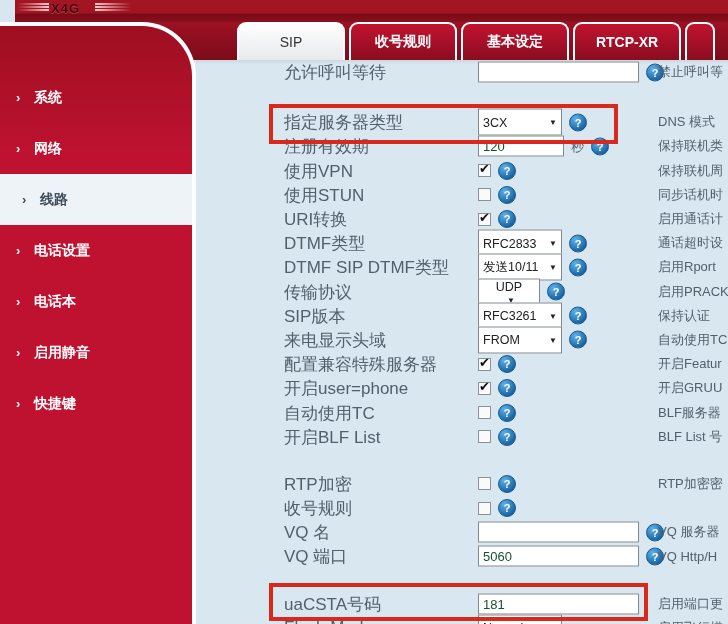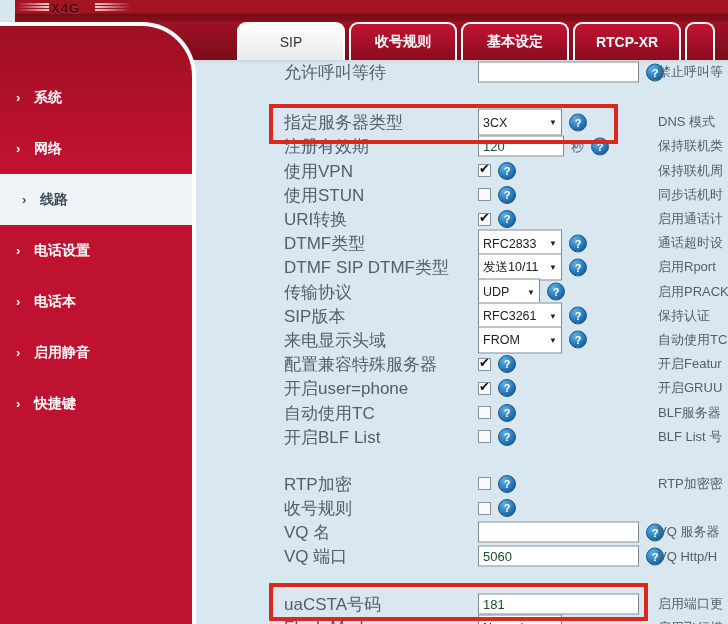--- a/index.html
+++ b/index.html
@@ -83,21 +83,21 @@
     box-sizing:border-box;height:21px;width:86px;border:1px solid #7f8992;
     background:#fff;font-size:13px;padding:0 4px;color:#14532d;
     font-family:"Liberation Sans","DejaVu Sans",sans-serif;
   }
   .inp.wide{width:161px;}
   .sel{
     box-sizing:border-box;height:27px;width:84px;border:1px solid #7f8992;
     background:#fff;display:flex;align-items:center;justify-content:space-between;
     padding:0 4px;font-size:12.5px;color:#222;cursor:pointer;white-space:nowrap;
   }
-  .sel.narrow{width:62px;}
+  .sel.narrow{width:62px;flex-direction:column;}
   .sel .arrow{font-size:8px;color:#222;margin-left:4px;}
   .cb{
     box-sizing:border-box;width:13px;height:13px;border:1px solid #8a9299;
     background:#fafafa;position:relative;cursor:pointer;
   }
   .cb.checked::after{
     content:"\2714";position:absolute;left:0px;top:-4px;
     font-size:13px;font-weight:bold;color:#111;
   }
   .help{

